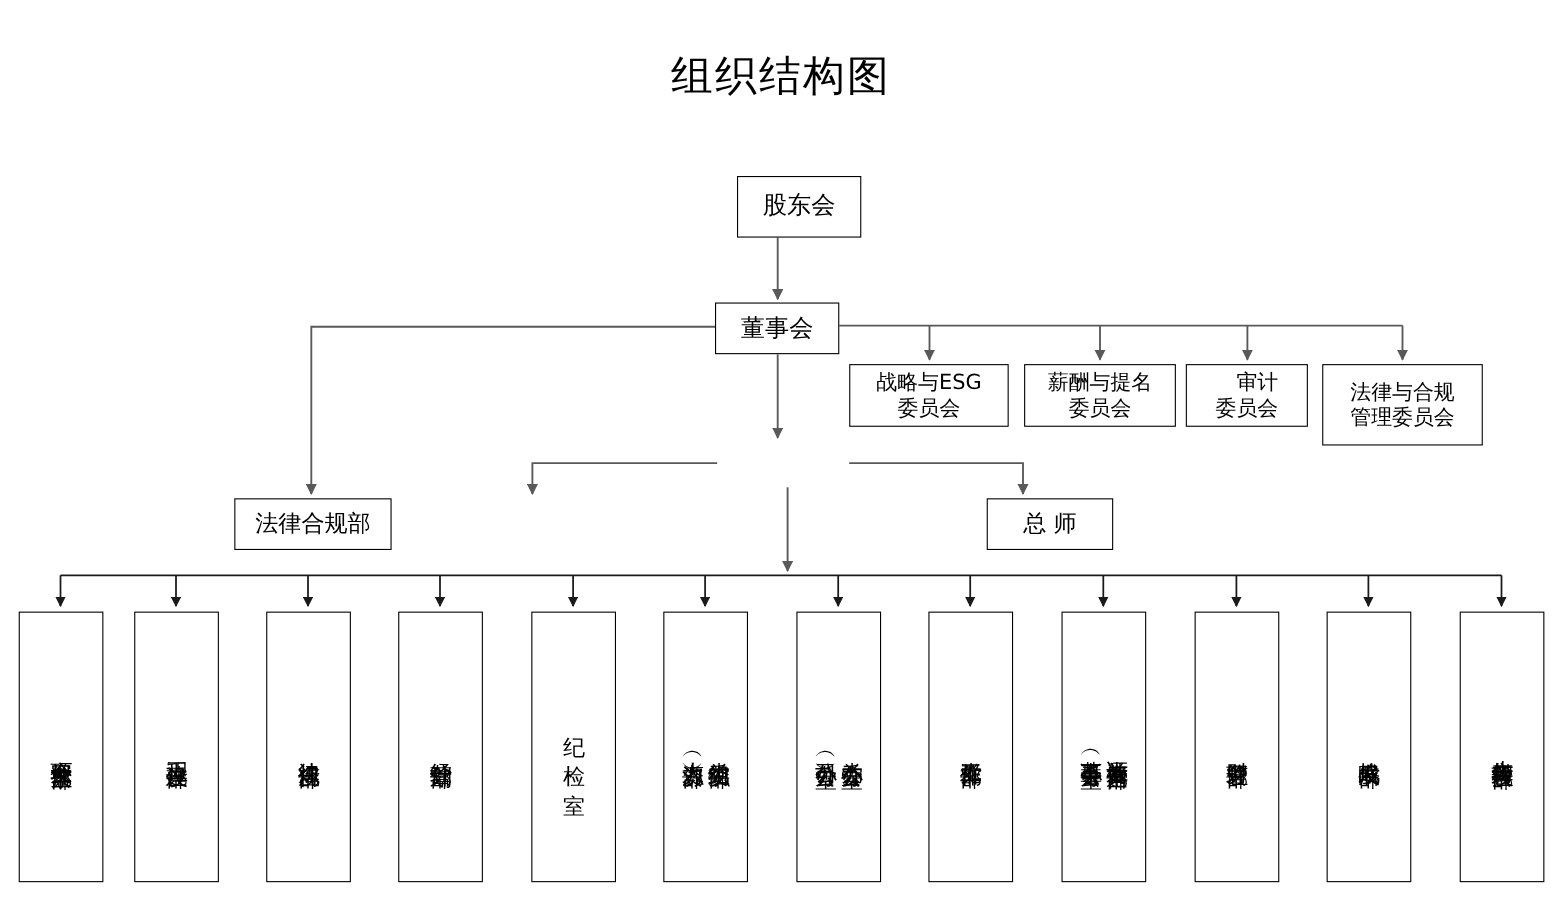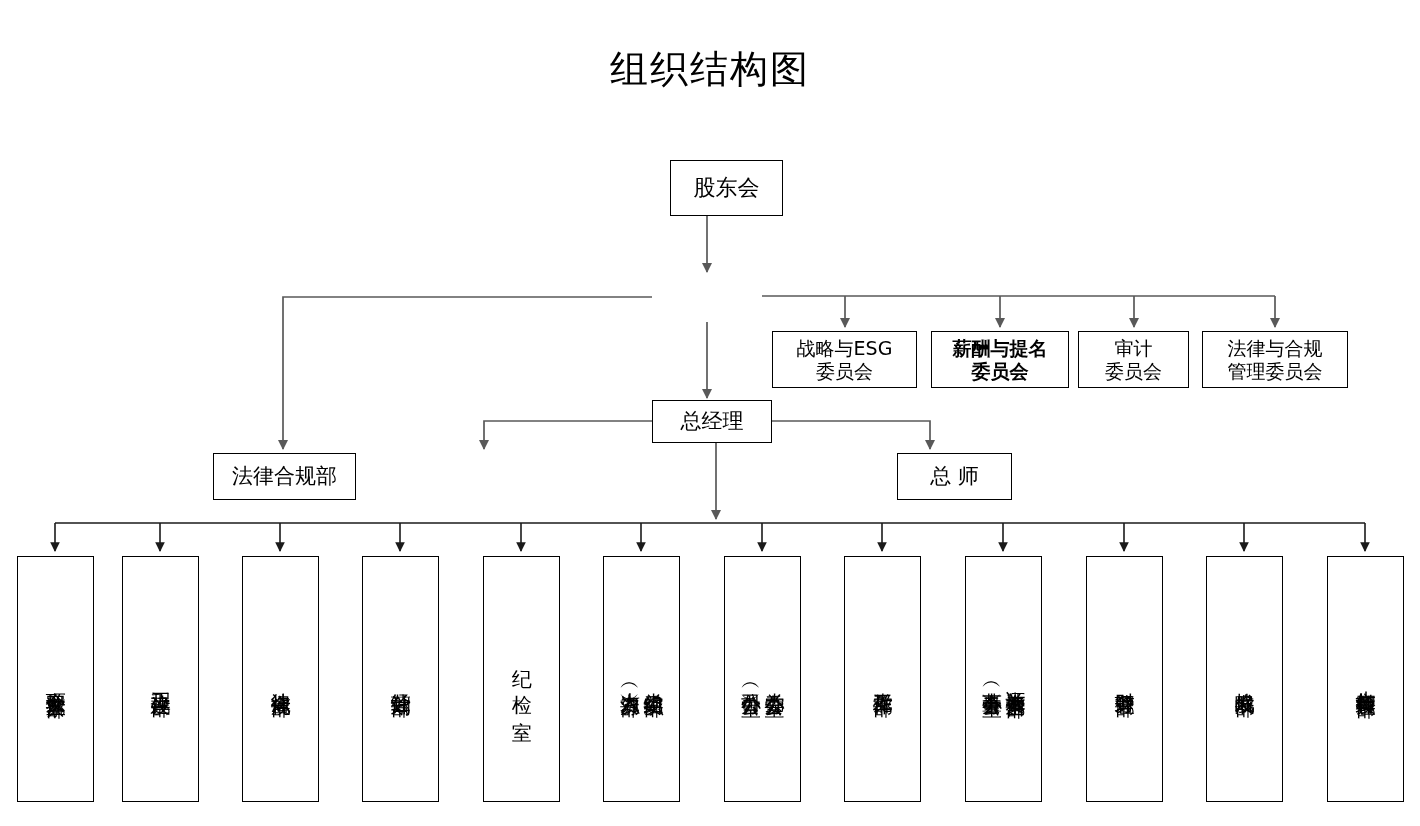--- a/index.html
+++ b/index.html
@@ -121,31 +121,31 @@
       <path d="M 882 523 L 882 551" marker-end="url(#arrowblk)"></path>
       <path d="M 1003 523 L 1003 551" marker-end="url(#arrowblk)"></path>
       <path d="M 1124 523 L 1124 551" marker-end="url(#arrowblk)"></path>
       <path d="M 1244 523 L 1244 551" marker-end="url(#arrowblk)"></path>
       <path d="M 1365 523 L 1365 551" marker-end="url(#arrowblk)"></path>
     </g>
   </svg>
 
   <div class="node lvl-top" style="left:650px; top:160px; width:113px; height:56px;margin-left:20px;">股东会</div>
 
+  <div class="node lvl-top" style="left:650px; top:275px; width:113px; height:47px;">董事会</div>
 
   <div class="node lvl-committee" style="left:772px; top:331px; width:145px; height:57px;">战略与ESG
 委员会</div>
-  <div class="node lvl-committee" style="left:931px; top:331px; width:138px; height:57px;font-weight:bold;">薪酬与提名
+  <div class="node lvl-committee" style="left:931px; top:331px; width:138px; height:57px;">薪酬与提名
 委员会</div>
-  <div class="node lvl-committee" style="left:1078px; top:331px; width:111px; height:57px;">审计
+  <div class="node lvl-committee" style="left:1078px; top:331px; width:111px; height:57px;text-align:right;">审计
 委员会</div>
-  <div class="node lvl-committee" style="left:1202px; top:331px; width:146px; height:57px;">法律与合规
+  <div class="node lvl-committee" style="left:1202px; top:331px; width:146px; height:74px;">法律与合规
 管理委员会</div>
 
-  <div class="node lvl-exec" style="left:652px; top:400px; width:120px; height:43px;">总经理</div>
 
   <div class="node lvl-exec" style="left:213px; top:453px; width:143px; height:47px;">法律合规部</div>
   <div class="node lvl-exec" style="left:872px; top:453px; width:115px; height:47px;margin-left:25px;">总  师</div>
 
   <div class="node dept" style="left:17px; top:556px; width:77px; height:246px;">
     <span class="dept-inner">安全环保监察部</span>
   </div>
   <div class="node dept" style="left:122px; top:556px; width:77px; height:246px;">
     <span class="dept-inner">工程建设部</span>
   </div>

